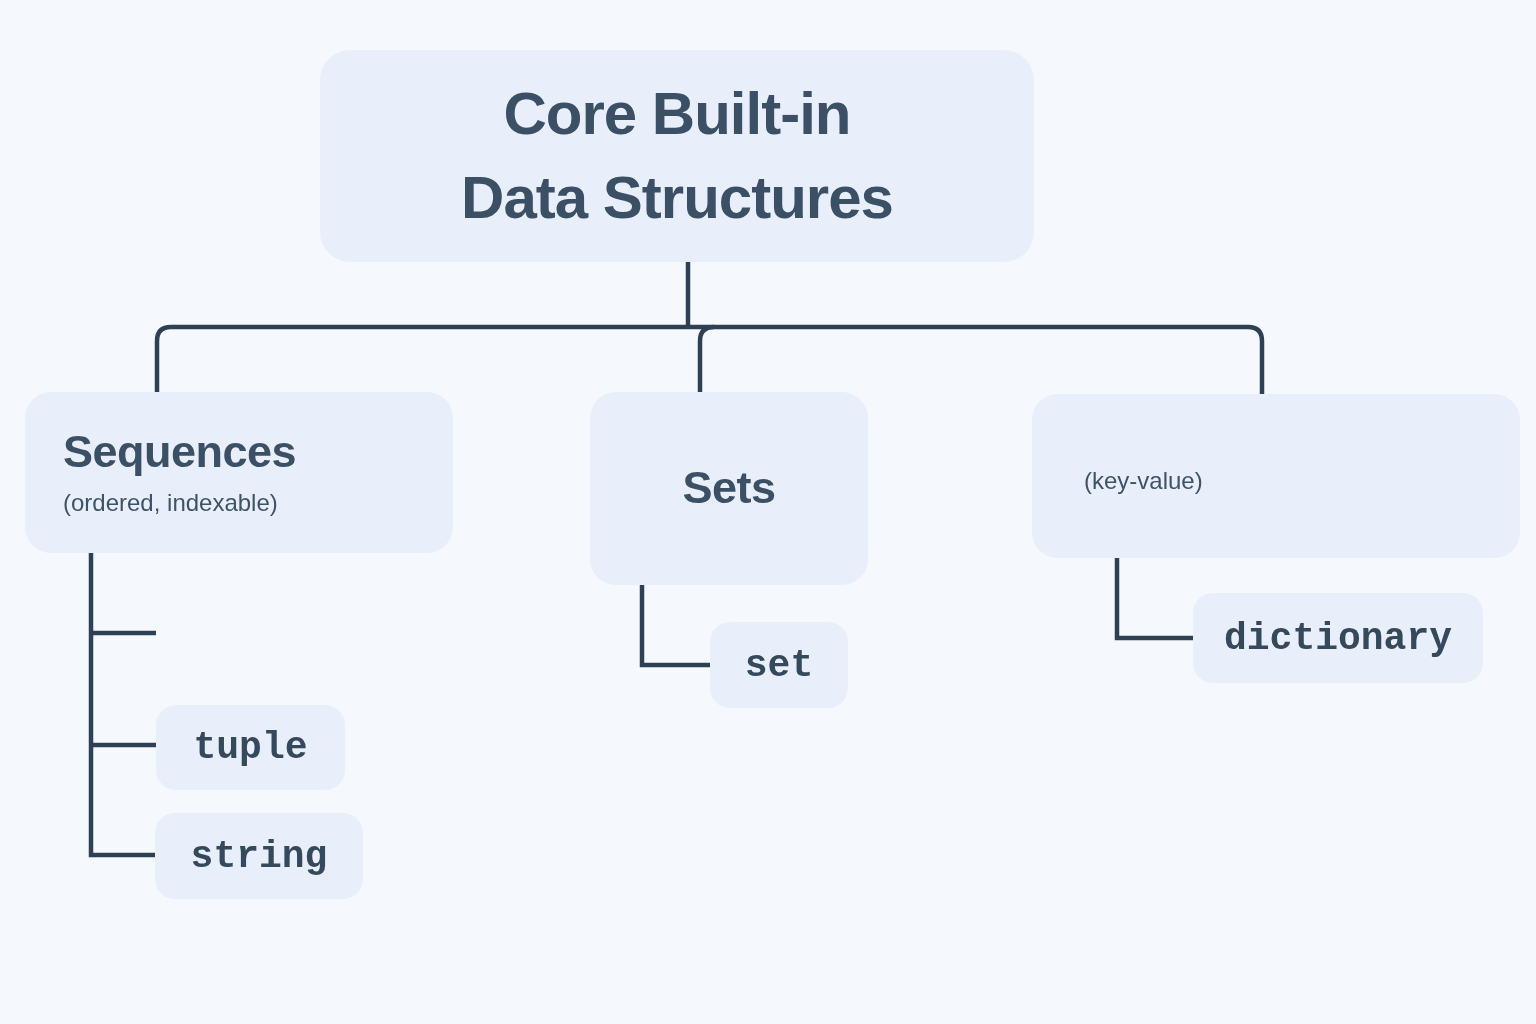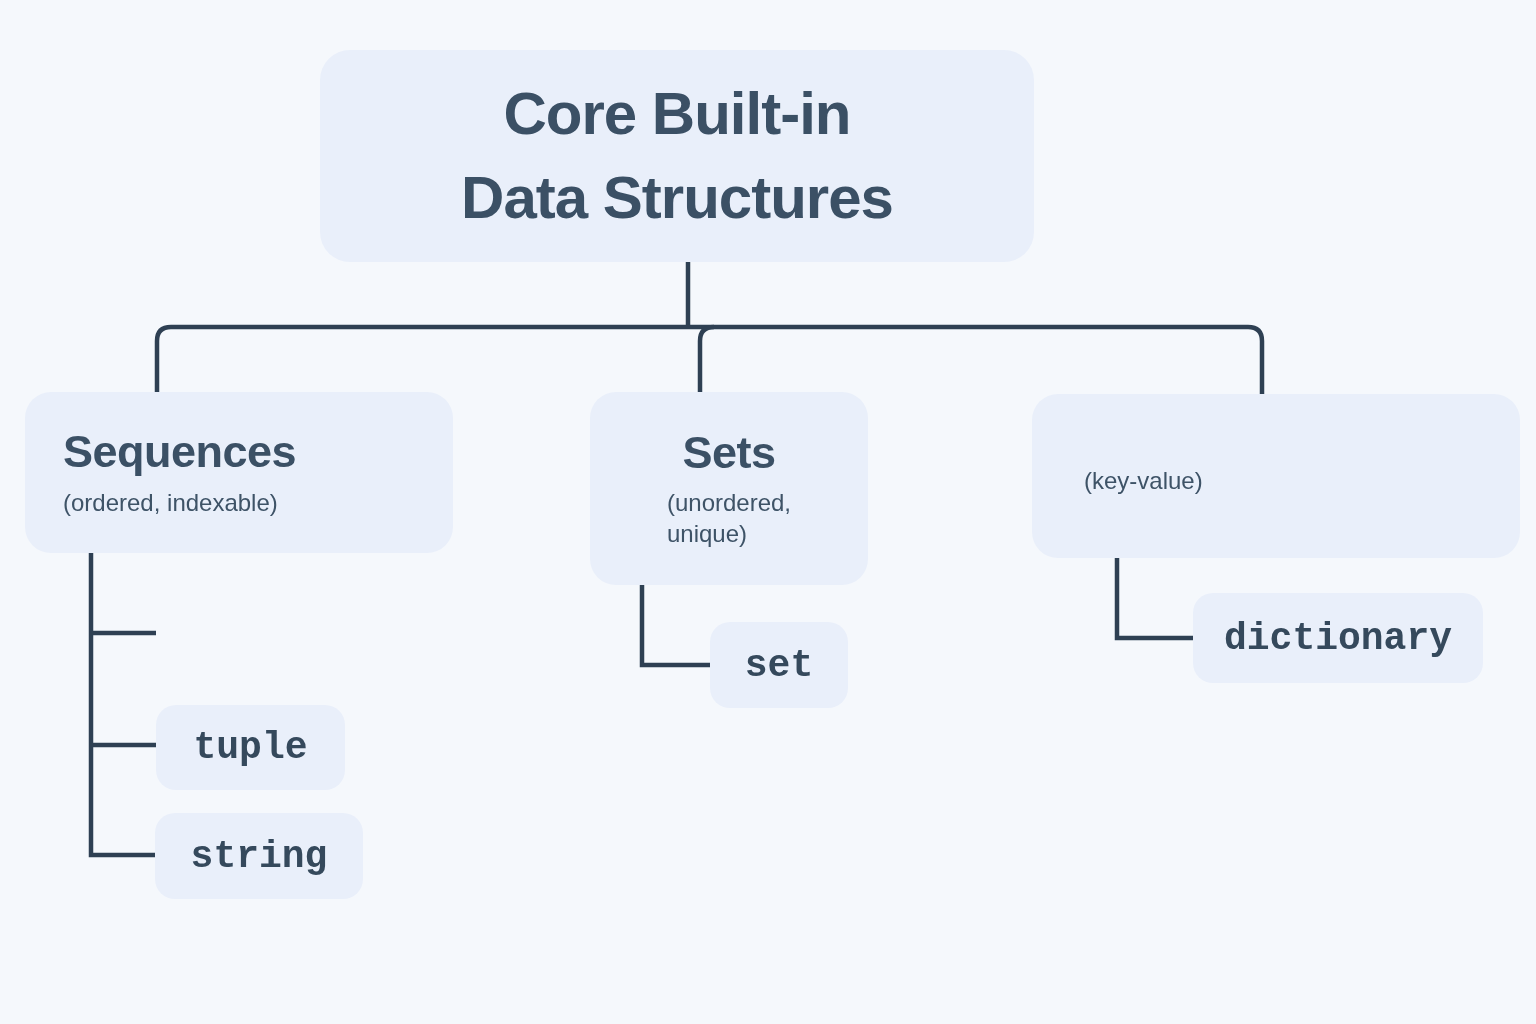--- a/index.html
+++ b/index.html
@@ -120,22 +120,20 @@
 Data Structures</div>
   </div>
 
   <div class="node branch-node node-sequences">
     <div class="branch-title">Sequences</div>
     <div class="branch-sub">(ordered, indexable)</div>
   </div>
 
   <div class="node branch-node node-sets">
     <div class="branch-title">Sets</div>
-    <div class="branch-sub">(unordered,
-unique)</div>
   </div>
 
   <div class="node branch-node node-mappings">
     <div class="branch-sub">(key-value)</div>
   </div>
 
 
   <div class="node leaf-node node-string">string</div>
 
   <div class="node leaf-node node-tuple">tuple</div>

